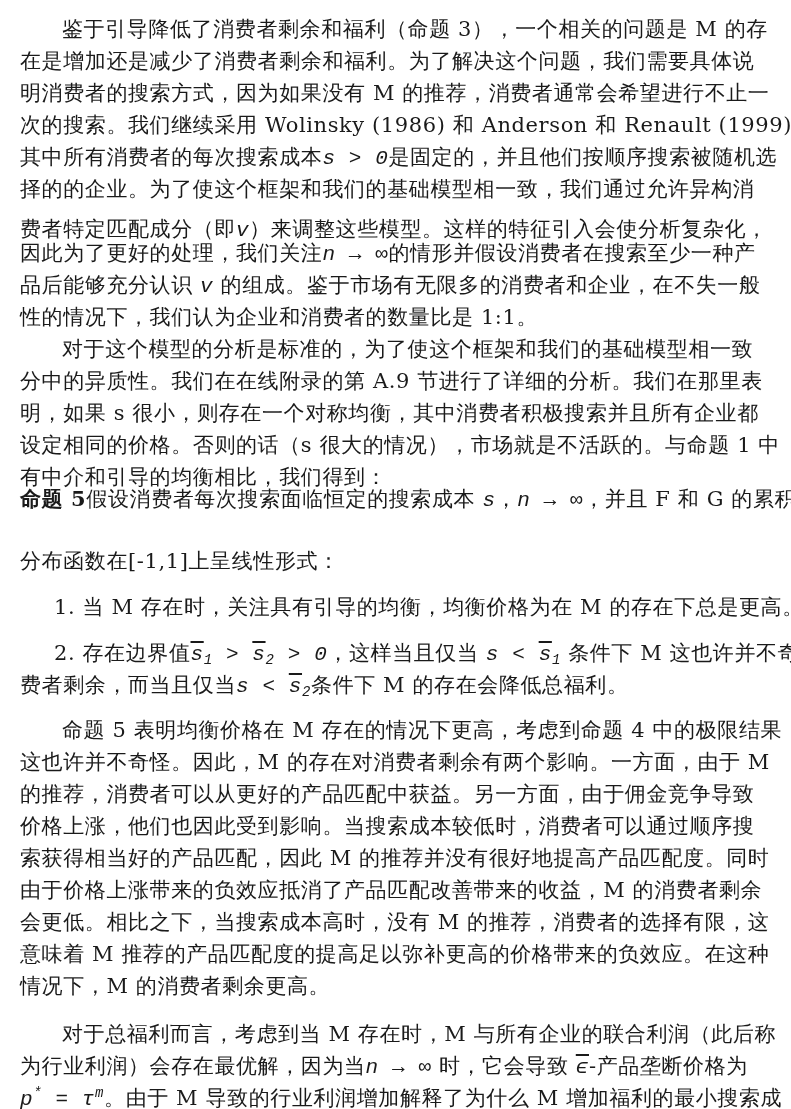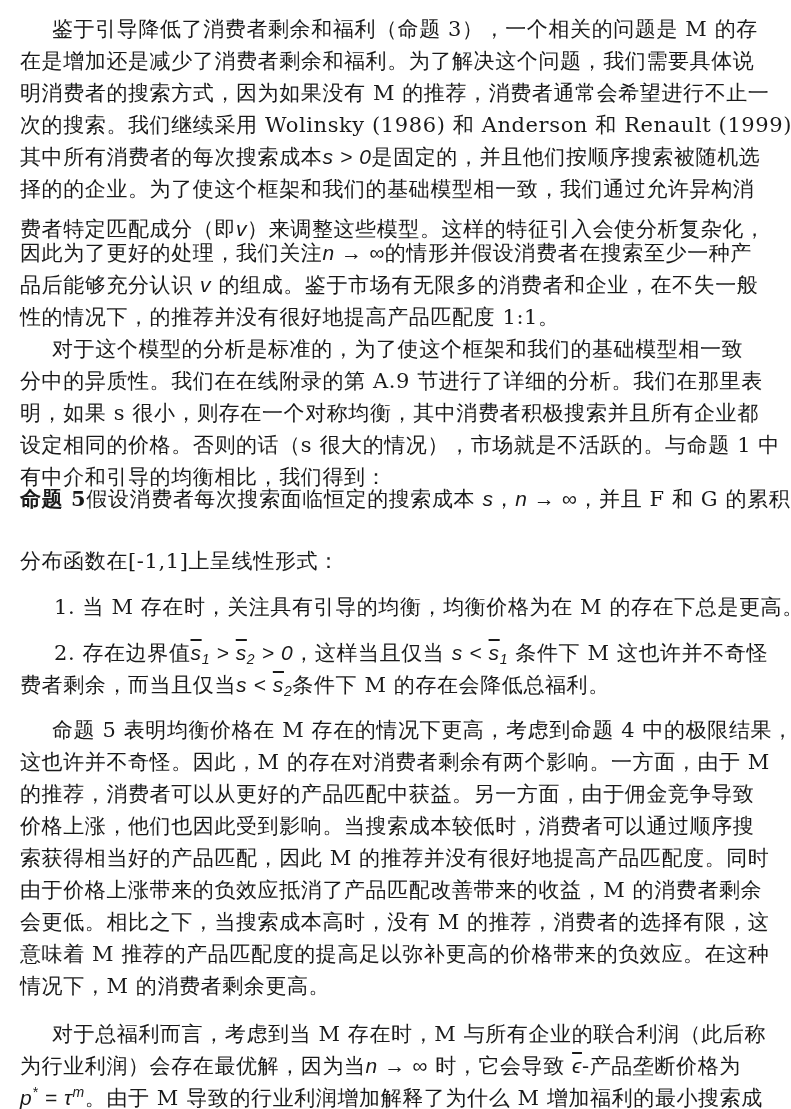--- a/index.html
+++ b/index.html
@@ -1,22 +1,22 @@
 <!DOCTYPE html>
 <html><head>
 <meta charset="utf-8">
 <style>
   html,body{margin:0;padding:0;background:#fff;}
   body{width:791px;height:1109px;overflow:hidden;position:relative;
        font-family:"DejaVu Serif","Liberation Serif",serif;color:#1a1a1a;}
   .line{position:absolute;left:20px;white-space:nowrap;font-size:21px;line-height:30px;height:30px;letter-spacing:0.6px;}
-  .ind{left:52px;}
+  .ind{left:62px;}
   .ind2{left:54px;}
   .b{font-weight:bold;}
-  i{font-style:italic;font-family:Liberation Sans, sans-serif;}
+  i{font-style:italic;font-family:Liberation Mono, monospace;}
   .ov{text-decoration:overline;}
   sub{font-size:14px;vertical-align:-4px;line-height:0;}
   sup{font-size:14px;vertical-align:8px;line-height:0;}
 </style>
 </head>
 <body>
 
 <div>
   <div class="line ind" style="top:14px">鉴于引导降低了消费者剩余和福利（命题 3），一个相关的问题是 M 的存</div>
   <div class="line" style="top:46px">在是增加还是减少了消费者剩余和福利。为了解决这个问题，我们需要具体说</div>
@@ -28,21 +28,21 @@
   <div class="line" style="top:174px">择的的企业。为了使这个框架和我们的基础模型相一致，我们通过允许异构消</div>
   <div class="line" style="top:214px">
     <span>费者特定匹配成分（即</span><i>v</i><span>）来调整这些模型。这样的特征引入会使分析复杂化，</span>
   </div>
   <div class="line" style="top:238px">
     <span>因此为了更好的处理，我们关注</span><i>n → ∞</i><span>的情形并假设消费者在搜索至少一种产</span>
   </div>
   <div class="line" style="top:270px">
     <span>品后能够充分认识 </span><i>v</i><span> 的组成。鉴于市场有无限多的消费者和企业，在不失一般</span>
   </div>
-  <div class="line" style="top:302px">性的情况下，的推荐并没有很好地提高产品匹配度 1:1。</div>
+  <div class="line" style="top:302px">性的情况下，我们认为企业和消费者的数量比是 1:1。</div>
 </div>
 
 <div>
   <div class="line ind" style="top:334px">对于这个模型的分析是标准的，为了使这个框架和我们的基础模型相一致</div>
   <div class="line" style="top:366px">分中的异质性。我们在在线附录的第 A.9 节进行了详细的分析。我们在那里表</div>
   <div class="line" style="top:398px">明，如果 s 很小，则存在一个对称均衡，其中消费者积极搜索并且所有企业都</div>
   <div class="line" style="top:430px">设定相同的价格。否则的话（s 很大的情况），市场就是不活跃的。与命题 1 中</div>
   <div class="line" style="top:462px">有中介和引导的均衡相比，我们得到：</div>
 </div>
 

